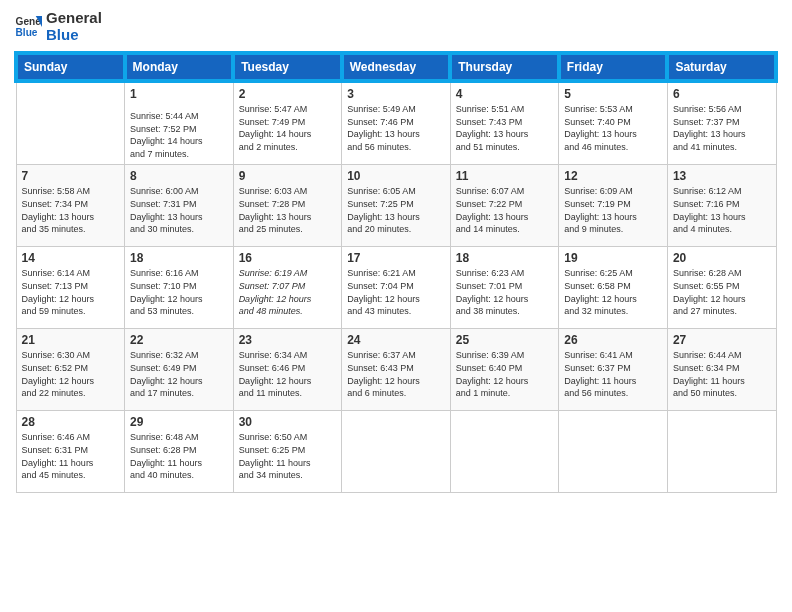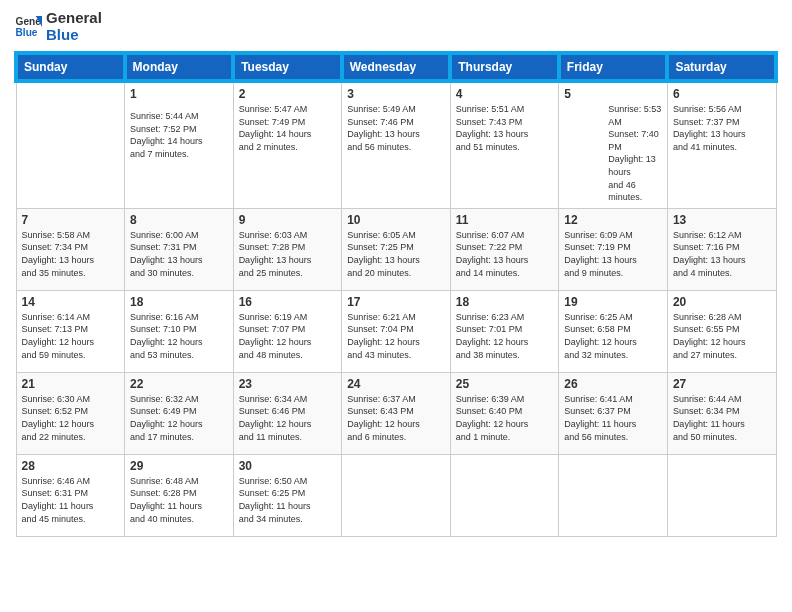--- a/index.html
+++ b/index.html
@@ -148,21 +148,21 @@
           </td>
           <td>
             <span class="day-number">4</span>
             <div class="day-info" style="white-space: pre-line;">Sunrise: 5:51 AM
 Sunset: 7:43 PM
 Daylight: 13 hours
 and 51 minutes.</div>
           </td>
           <td>
             <span class="day-number">5</span>
-            <div class="day-info" style="white-space: pre-line; margin-left: 44px;">Sunrise: 5:53 AM
+            <div class="day-info" style="white-space: pre-line;">Sunrise: 5:53 AM
 Sunset: 7:40 PM
 Daylight: 13 hours
 and 46 minutes.</div>
           </td>
           <td>
             <span class="day-number">6</span>
             <div class="day-info" style="white-space: pre-line;">Sunrise: 5:56 AM
 Sunset: 7:37 PM
 Daylight: 13 hours
 and 41 minutes.</div>
@@ -229,21 +229,21 @@
           </td>
           <td>
             <span class="day-number">18</span>
             <div class="day-info" style="white-space: pre-line;">Sunrise: 6:16 AM
 Sunset: 7:10 PM
 Daylight: 12 hours
 and 53 minutes.</div>
           </td>
           <td>
             <span class="day-number">16</span>
-            <div class="day-info" style="white-space: pre-line;">Sunrise: 6:19 AM
+            <div class="day-info" style="white-space: pre-line; font-style: italic;">Sunrise: 6:19 AM
 Sunset: 7:07 PM
 Daylight: 12 hours
 and 48 minutes.</div>
           </td>
           <td>
             <span class="day-number">17</span>
             <div class="day-info" style="white-space: pre-line;">Sunrise: 6:21 AM
 Sunset: 7:04 PM
 Daylight: 12 hours
 and 43 minutes.</div>

